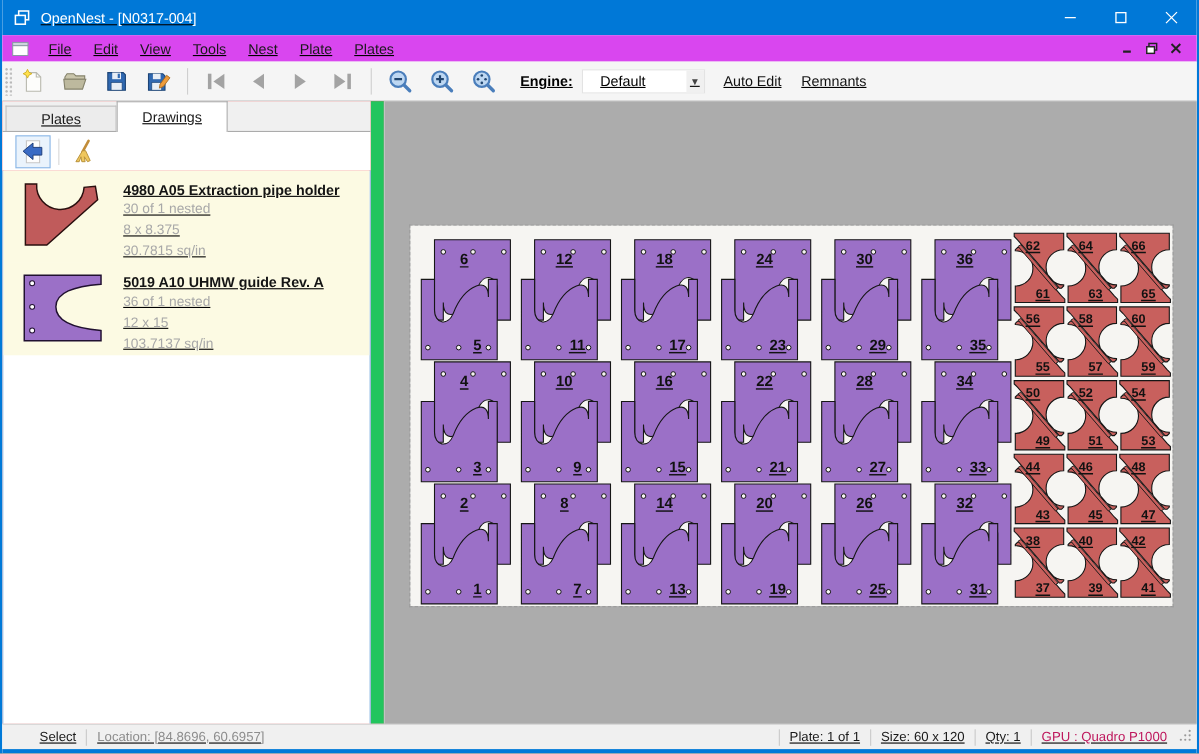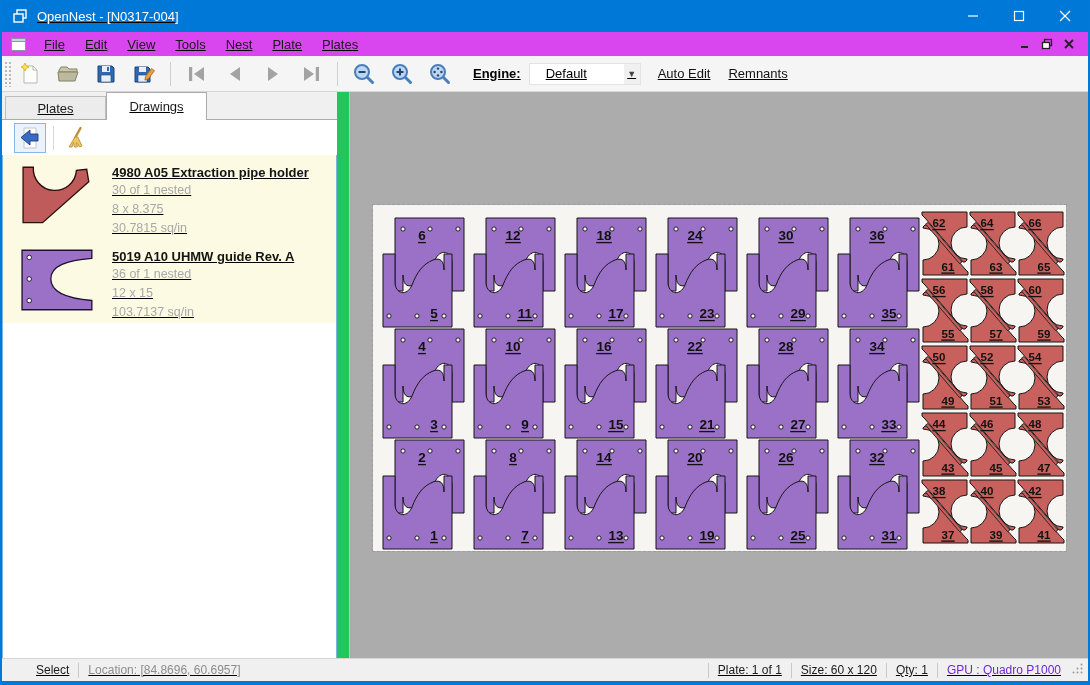--- a/index.html
+++ b/index.html
@@ -61,21 +61,21 @@
           overflow:hidden;}
   .plate{position:absolute;left:23px;top:113px;width:693px;height:346px;background:#f6f5f2;
          outline:1.5px dashed #9d9d9d;}
   
   .statusbar{height:23px;background:#f0f0f0;border-top:1px solid #d5d5d5;display:flex;
              align-items:center;font-size:12px;color:#1a1a1a;flex:0 0 auto;padding-left:24px;}
   .ssep{width:1px;height:15px;background:#c9c9c9;margin:0 9px;}
   .mode{margin-left:10px;}
   .loc{color:#8d8d8d;}
   .right-cells{margin-left:auto;display:flex;align-items:center;}
-  .gpu{color:#6d28d9;}
+  .gpu{color:#be185d;}
   .sgrip{margin:0 4px 0 10px;}
   .bottom-edge{height:4px;background:#0079d8;flex:0 0 auto;}
 </style>
 </head>
 <body>
 
 <div class="window">
 
   <div class="titlebar">
     <span class="app-icon">

